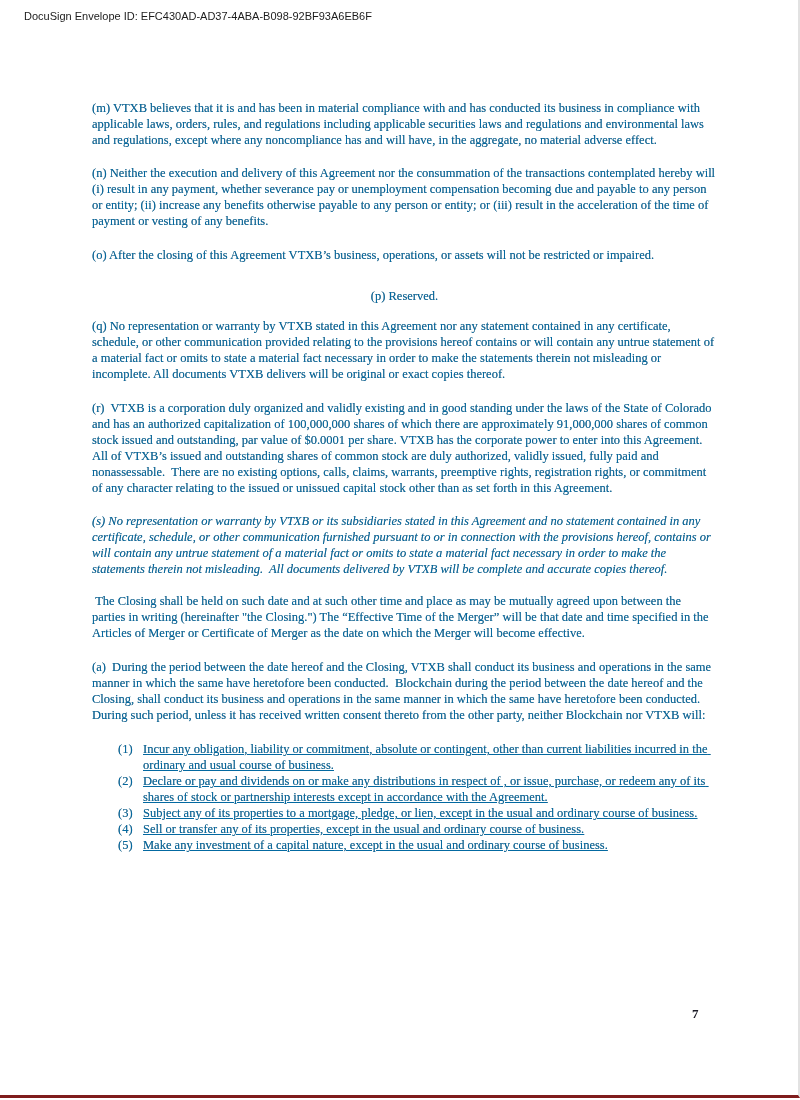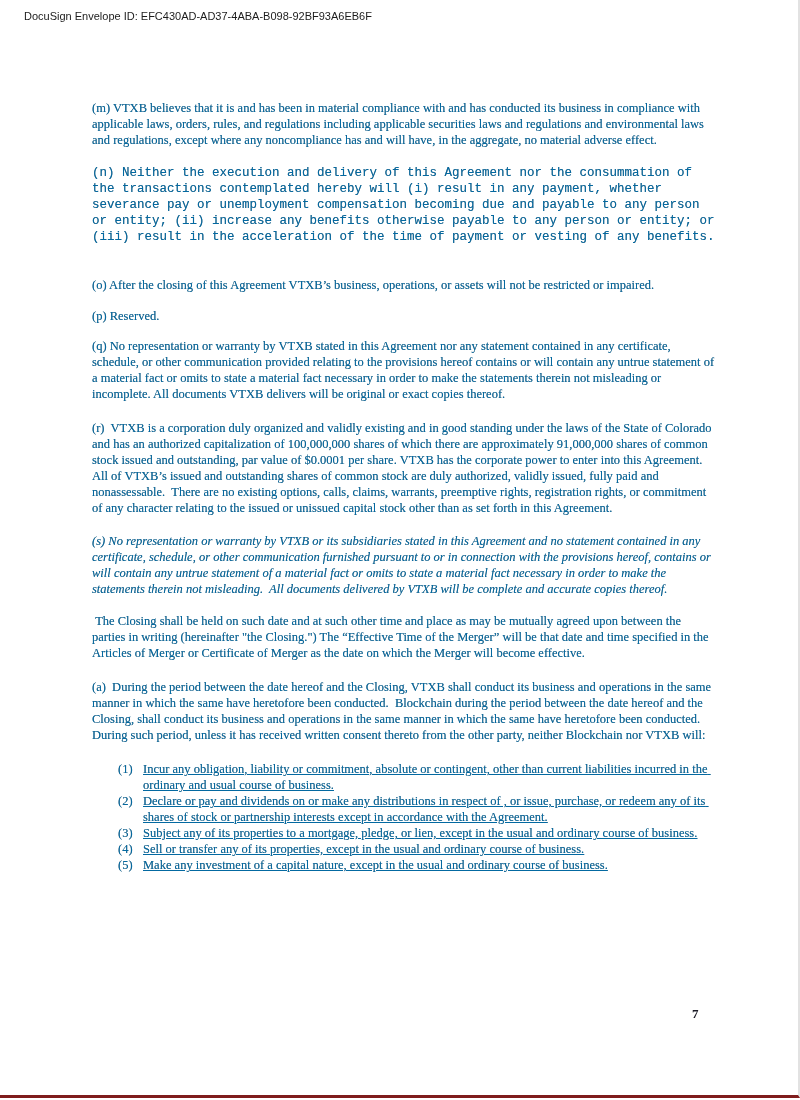--- a/index.html
+++ b/index.html
@@ -36,26 +36,26 @@
     font-family: "Liberation Serif", serif;
     font-size: 12.5px;
     line-height: 16px;
     color: #0369a1;
     text-shadow: 0 0 0.5px rgba(0,0,0,0.45);
   }
   .para {
     margin: 0;
     white-space: pre-wrap;
   }
-  .mb14 { margin-bottom: 14px; }
-  .mb15 { margin-bottom: 15px; }
+  .mb14 { margin-bottom: 14px; text-align: center; }
+  .mb15 { margin-bottom: 25px; }
   .mb16 { margin-bottom: 16px; font-style: italic; }
   .mb17 { margin-bottom: 17px; }
   .mb18 { margin-bottom: 18px; }
-  .mb27 { margin-bottom: 32px; font-family: Liberation Mono, monospace; }
+  .mb27 { margin-bottom: 18px; }
   .heading {
     margin: 0;
     white-space: pre-wrap;
   }
   .numbered-list {
     padding-left: 26px;
   }
   .list-item {
     display: flex;
   }

